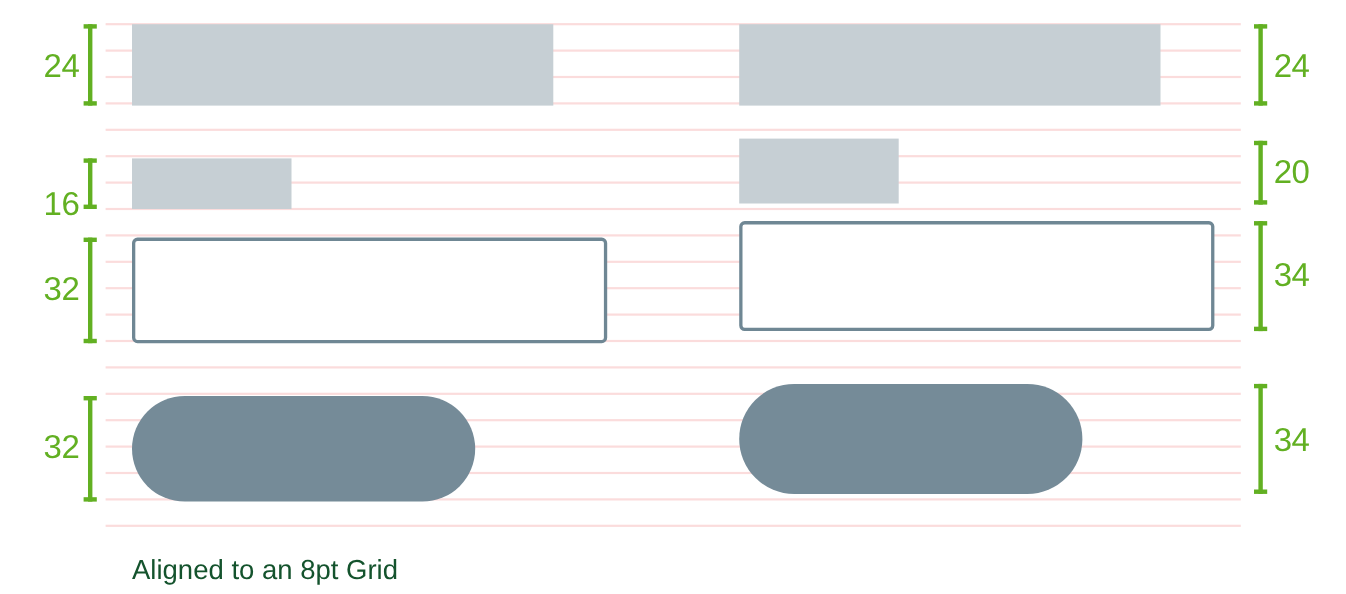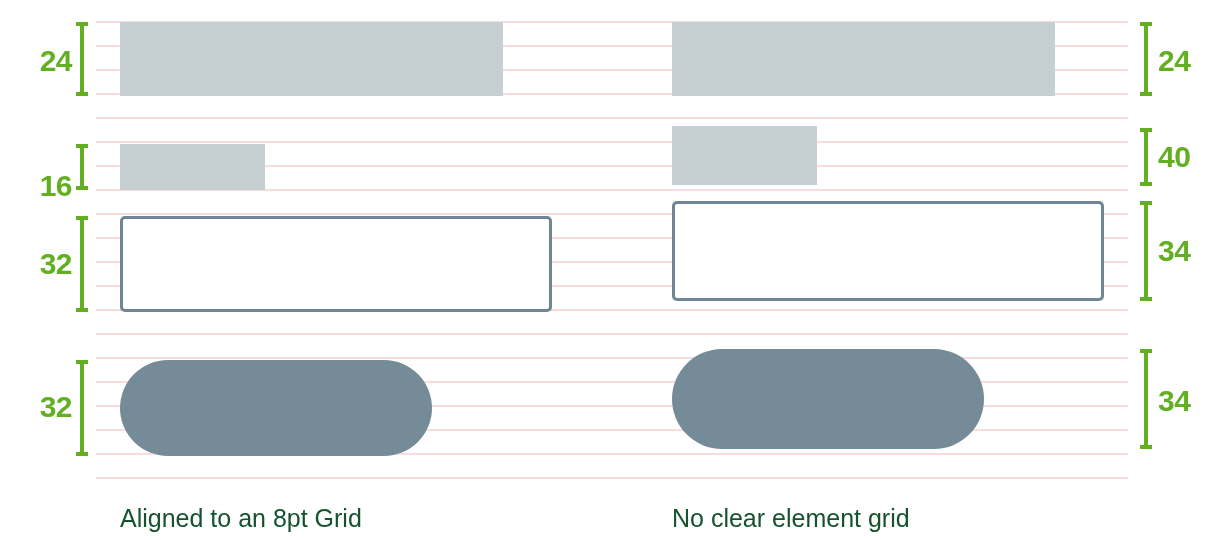--- a/index.html
+++ b/index.html
@@ -52,21 +52,21 @@
     height: 4px;
     background: #62b022;
   }
   .bracket .cap.top  { top: 0; }
   .bracket .cap.bot  { bottom: 0; }
 
   .measure-label {
     position: absolute;
     color: #62b022;
     font-size: 30px;
-    font-weight: bold;
+    font-weight: normal;
     line-height: 1;
     letter-spacing: -0.5px;
     white-space: nowrap;
   }
   .measure-label.left  { text-align: right; }
   .measure-label.right { text-align: left; }
 
   
   .el {
     position: absolute;
@@ -161,34 +161,33 @@
     <div class="cap bot"></div>
   </div>
   <div class="measure-label right" style="left:1158px; top:46px; width:58px;">24</div>
 
   <div class="el filled-light" style="left:672px; top:126px; width:145px; height:59px;"></div>
   <div class="bracket" style="left:1140px; top:128px; height:58px; width:12px;">
     <div class="cap top"></div>
     <div class="stem"></div>
     <div class="cap bot"></div>
   </div>
-  <div class="measure-label right" style="left:1158px; top:142px; width:58px;">40</div>
+  <div class="measure-label right" style="left:1158px; top:142px; width:58px;">20</div>
 
   <div class="el outlined" style="left:672px; top:201px; width:432px; height:100px;"></div>
   <div class="bracket" style="left:1140px; top:201px; height:100px; width:12px;">
     <div class="cap top"></div>
     <div class="stem"></div>
     <div class="cap bot"></div>
   </div>
   <div class="measure-label right" style="left:1158px; top:236px; width:58px;">34</div>
 
   <div class="el pill" style="left:672px; top:349px; width:312px; height:100px;"></div>
   <div class="bracket" style="left:1140px; top:349px; height:100px; width:12px;">
     <div class="cap top"></div>
     <div class="stem"></div>
     <div class="cap bot"></div>
   </div>
   <div class="measure-label right" style="left:1158px; top:386px; width:58px;">34</div>
 
   <div class="caption" style="left:120px; top:506px;">Aligned to an 8pt Grid</div>
-  <div class="caption" style="left:672px; top:506px;">No clear element grid</div>
 
 </div>
 
 </body></html>

